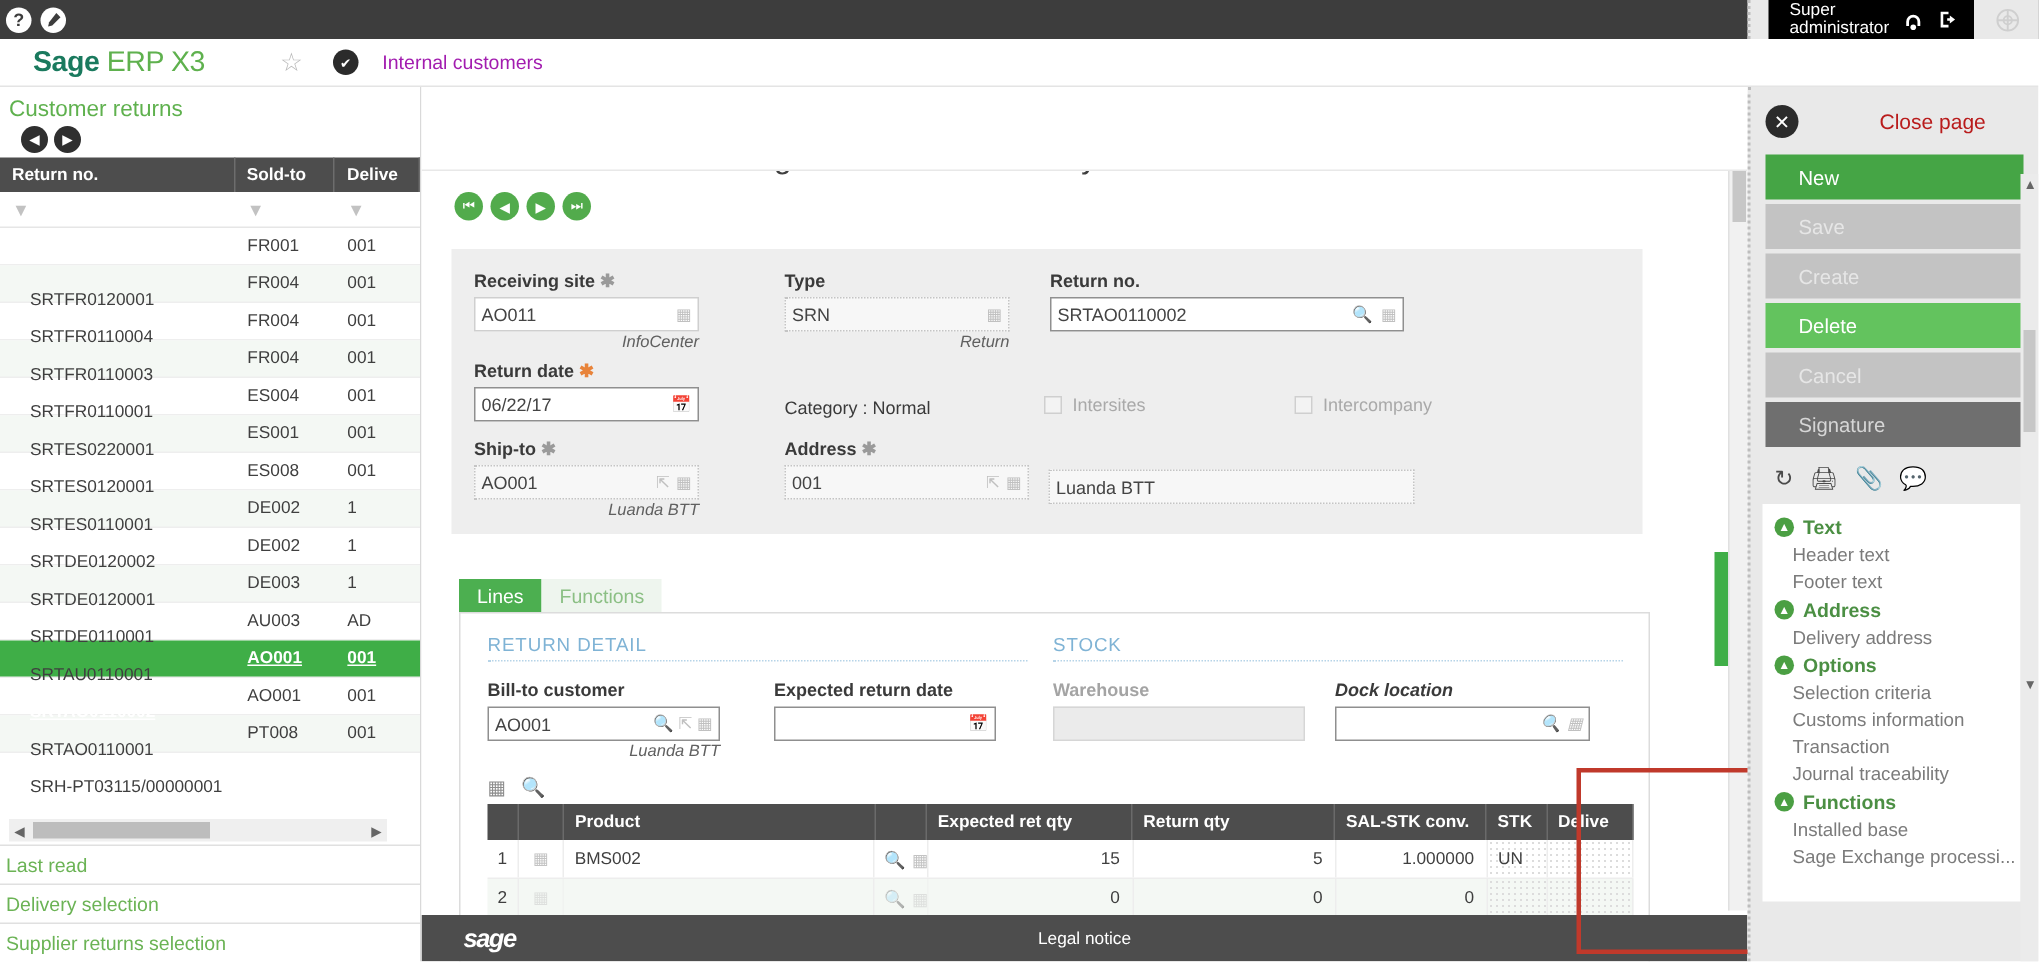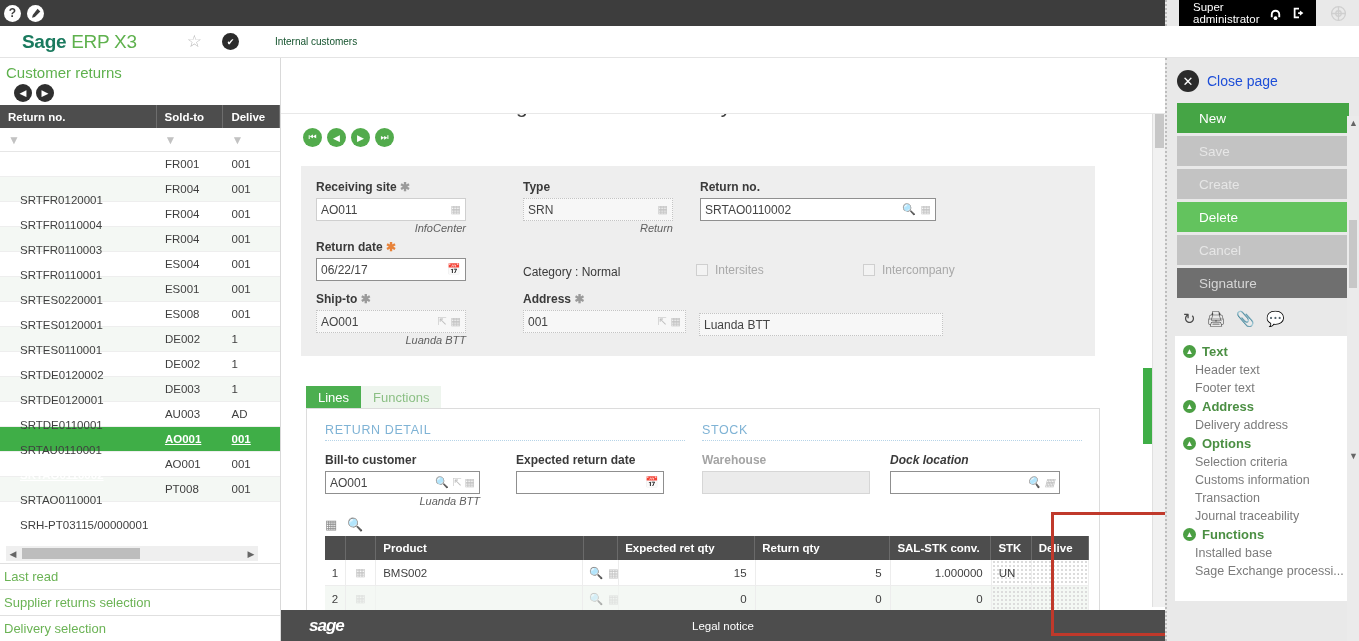--- a/index.html
+++ b/index.html
@@ -26,21 +26,21 @@
   
   .sagebar { height:32px; background:#fff; display:flex; align-items:center;
              border-bottom:1px solid #e4e4e4; }
   .logo { padding-left:22px; font-size:19px; letter-spacing:-.3px; }
   .logo .b { color:#1a7a5e; font-weight:bold; }
   .logo .g { color:#5fb14e; font-weight:400; }
   .star { margin-left:50px; color:#b9b9b9; font-size:17px; }
   .dot-chk { margin-left:20px; width:17px; height:17px; border-radius:50%;
              background:#2b2b2b; color:#fff; display:flex; align-items:center;
              justify-content:center; font-size:9px; }
-  .crumb { margin-left:36px; color:#14532d; font-size:10px; }
+  .crumb { margin-left:16px; color:#a21caf; font-size:13px; }
 
   
   .body-row { display:flex; height:583px; }
 
   
   .side { width:281px; background:#fff; border-right:1px solid #d9d9d9;
           position:relative; }
   .side-title { color:#5fb14e; font-size:15px; padding:6px 0 2px 6px; }
   .side-nav { display:flex; gap:4px; padding:1px 0 3px 14px; }
   .navbtn { width:18px; height:18px; border-radius:50%; background:#2f2f2f; color:#fff;
@@ -149,21 +149,21 @@
   .foot .sg { padding-left:28px; font-size:17px; font-style:italic; font-weight:bold;
               letter-spacing:-1px; }
   .foot .ln { position:absolute; left:0; right:0; text-align:center; font-size:11.5px; }
 
   
   .right { width:194px; background:#e9e9e9; border-left:2px dotted #bdbdbd;
            position:relative; }
   .close-row { display:flex; align-items:center; gap:8px; padding:12px 0 8px 10px; }
   .xcirc { width:22px; height:22px; border-radius:50%; background:#2b2b2b; color:#fff;
            display:flex; align-items:center; justify-content:center; font-size:13px; }
-  .close-lbl { font-size:14px; color:#1d4ed8; }
+  .close-lbl { font-size:14px; color:#b91c1c;margin-left:46px; }
   .rbtn { height:30px; margin:3px 10px; display:flex; align-items:center;
           padding-left:22px; font-size:13.5px; color:#fff; }
   .rbtn.green { background:#45a545; }
   .rbtn.lgreen { background:#63c35e; }
   .rbtn.dis { background:#c3c3c3; color:#e6e6e6; }
   .rbtn.dark { background:#6f6f6f; color:#d6d6d6; }
   .ricons { display:flex; gap:11px; align-items:center; padding:9px 0 8px 16px;
             color:#4a4a4a; font-size:15px; }
   .rlinks { background:#fff; margin:0 12px 0 8px; padding:6px 0 0 0; height:265px;
             overflow:hidden; }
@@ -421,22 +421,22 @@
 
       <div class="hscroll">
         <span class="arr">◀</span>
         <span class="thumb"></span>
         <span style="flex:1"></span>
         <span class="arr">▶</span>
       </div>
 
       <div class="side-links">
         <div class="slink">Last read</div>
+        <div class="slink">Delivery selection</div>
         <div class="slink">Supplier returns selection</div>
-        <div class="slink">Delivery selection</div>
       </div>
     </div>
 
     <div class="center">
       <div class="page-title">Customer return management ALL : Full entry</div>
       <div class="title-clip"></div>
 
       <div class="rec-nav">
         <span class="rnav">⏮</span>
         <span class="rnav">◀</span>

